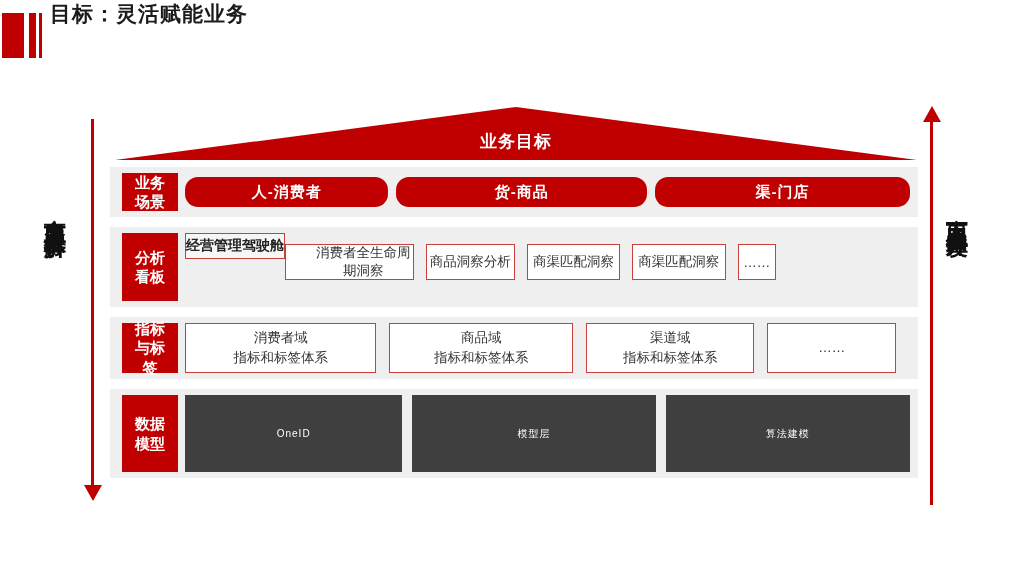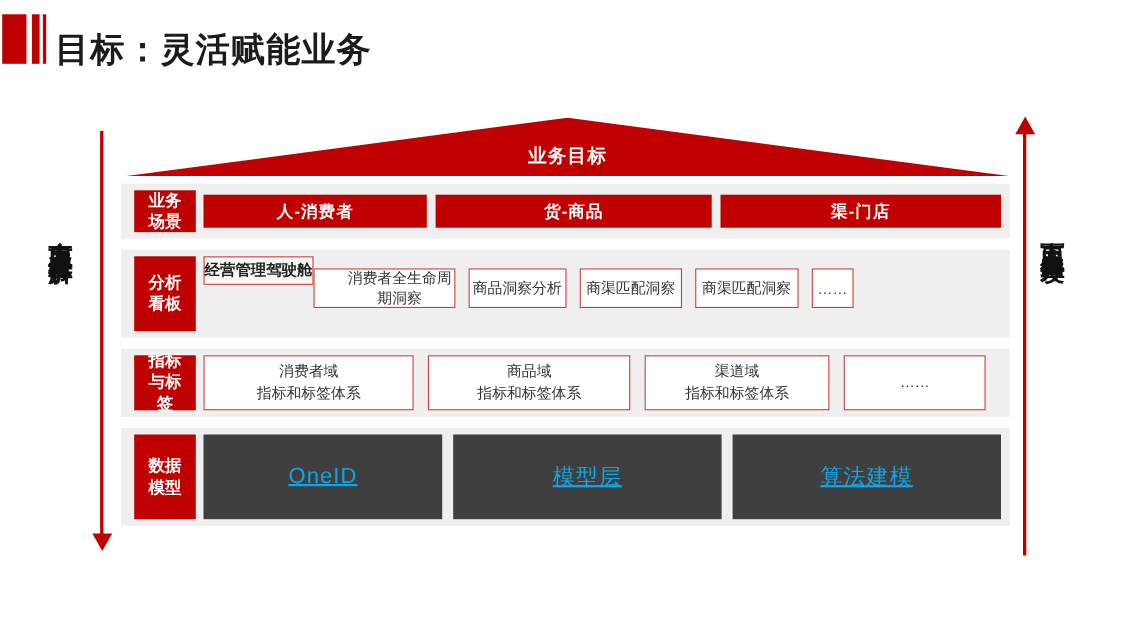--- a/index.html
+++ b/index.html
@@ -4,21 +4,21 @@
 <style>
   html,body{margin:0;padding:0;background:#ffffff;}
   body{font-family:"Liberation Sans","DejaVu Sans",sans-serif;}
   .slide{position:relative;width:1024px;height:576px;background:#ffffff;overflow:hidden;}
 
   
   .deco-bar{position:absolute;top:13px;background:#C00000;}
   .deco-bar.b1{left:2px;width:22px;height:45px;}
   .deco-bar.b2{left:29px;width:7px;height:45px;}
   .deco-bar.b3{left:39px;width:3px;height:45px;}
-  .slide-title{position:absolute;left:50px;top:24px;margin:0;font-size:31px;font-weight:700;color:#1b1b1b;letter-spacing:1px;}
+  .slide-title{position:absolute;left:50px;top:0;margin:0;font-size:21px;font-weight:700;color:#1b1b1b;letter-spacing:1px;}
 
   
   .roof{position:absolute;left:115px;top:107px;width:802px;height:53px;background:#C00000;
         clip-path:polygon(50% 0,100% 100%,0 100%);}
   .roof-label{position:absolute;left:0;bottom:7px;width:100%;text-align:center;color:#ffffff;
         font-size:17px;font-weight:700;letter-spacing:1px;}
 
   
   .arrow-line{position:absolute;width:3px;background:#C00000;}
   .arrow-line.left{left:91px;top:119px;height:367px;}
@@ -40,41 +40,41 @@
   .band-4{top:389px;height:89px;}
 
   .layer-label{flex:0 0 56px;margin-right:7px;align-self:stretch;background:#C00000;color:#ffffff;
         font-size:15px;font-weight:700;line-height:1.3;text-align:center;display:flex;
         align-items:center;justify-content:center;white-space:pre-line;}
 
   .content-row{flex:1;display:flex;align-items:center;}
   .content-col{flex:1;display:flex;}
 
   .red-btn{background:#C00000;color:#ffffff;height:30px;display:flex;align-items:center;
-        justify-content:center;font-size:15px;font-weight:600;letter-spacing:1px;}
+        justify-content:center;font-size:15px;font-weight:600;letter-spacing:1px;border-radius:13px;}
   .band-1 .content-row{gap:8px;}
   .red-btn.w1{flex:201 1 0;} .red-btn.w2{flex:248 1 0;} .red-btn.w3{flex:252 1 0;}
 
   .band-2 .content-col{padding-right:14px;}
   .cockpit-bar{height:24px;background:#F6F6F6;border:1px solid #C9403A;display:flex;align-items:center;
         justify-content:center;font-size:14px;font-weight:700;color:#222222;}
   .insight-row{margin-top:11px;display:flex;gap:12px;height:36px;}
   .white-box{background:#ffffff;border:1.5px solid #C9403A;display:flex;align-items:center;
         justify-content:center;font-size:13.5px;color:#333333;text-align:center;box-sizing:border-box;}
   .insight-row .i1{flex:157 1 0;padding-left:28px;} .insight-row .i2{flex:139 1 0;} .insight-row .i3{flex:145 1 0;}
   .insight-row .i4{flex:146 1 0;} .insight-row .i5{flex:58 1 0;}
 
   .band-3 .content-row{gap:13px;padding-right:14px;}
   .metric-box{height:50px;line-height:1.5;white-space:pre-line;}
   .band-3 .m1{flex:190 1 0;} .band-3 .m2{flex:182 1 0;} .band-3 .m3{flex:167 1 0;} .band-3 .m4{flex:127 1 0;}
 
   .band-4 .content-col{gap:7px;justify-content:center;}
   .dark-row{display:flex;gap:10px;flex:1;}
-  .dark-btn{background:#3F3F3F;color:#0ea5e9;display:flex;align-items:center;justify-content:center;
-        font-size:20px;letter-spacing:1px;text-decoration:underline;}
+  .dark-btn{background:#3F3F3F;color:#ffffff;display:flex;align-items:center;justify-content:center;
+        font-size:10px;letter-spacing:1px;}
   .dark-row .d1{flex:217 1 0;} .dark-row .d2{flex:243 1 0;} .dark-row .d3{flex:244 1 0;}
 </style>
 </head>
 <body>
 
 <div class="slide">
 
   <span class="deco-bar b1"></span>
   <span class="deco-bar b2"></span>
   <span class="deco-bar b3"></span>

